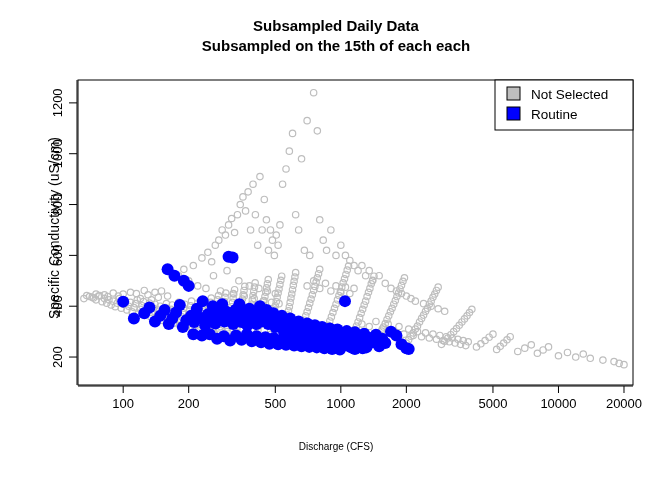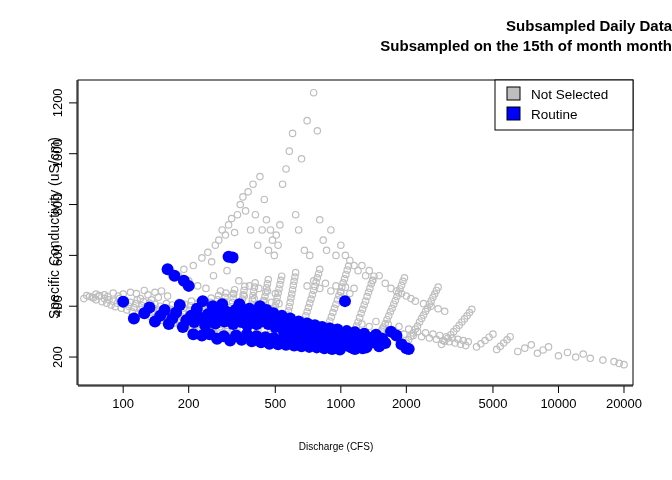--- a/index.html
+++ b/index.html
@@ -19,21 +19,21 @@
     position: absolute;
     left: 0; top: 0;
     width: 672px;
     height: 480px;
   }
   .title-block {
     position: absolute;
     left: 0;
     top: 16px;
     width: 672px;
-    text-align: right;
+    text-align: center;
     font-weight: bold;
     font-size: 15px;
     line-height: 20px;
     letter-spacing: 0px;
   }
   .title-line { display: block; }
   .axis-label-x {
     position: absolute;
     left: 0;
     top: 441px;
@@ -66,21 +66,21 @@
     fill: #000000;
   }
 </style>
 </head>
 <body>
 
 <div id="plot-root">
 
   <div class="title-block">
     <span class="title-line">Subsampled Daily Data</span>
-    <span class="title-line">Subsampled on the 15th of month month</span>
+    <span class="title-line">Subsampled on the 15th of each each</span>
   </div>
 
   <svg class="plot-svg" width="672" height="480">
     <g id="axis-layer">
         <line x1="78" y1="386" x2="633" y2="386" stroke="#000" stroke-width="1"></line>
         <line x1="123.1847890164843" y1="386" x2="123.1847890164843" y2="393" stroke="#000" stroke-width="1"></line>
         <text x="123.1847890164843" y="408" text-anchor="middle" class="tick-text">100</text>
         <line x1="188.70228592610715" y1="386" x2="188.70228592610715" y2="393" stroke="#000" stroke-width="1"></line>
         <text x="188.70228592610715" y="408" text-anchor="middle" class="tick-text">200</text>
         <line x1="275.3117057976335" y1="386" x2="275.3117057976335" y2="393" stroke="#000" stroke-width="1"></line>

